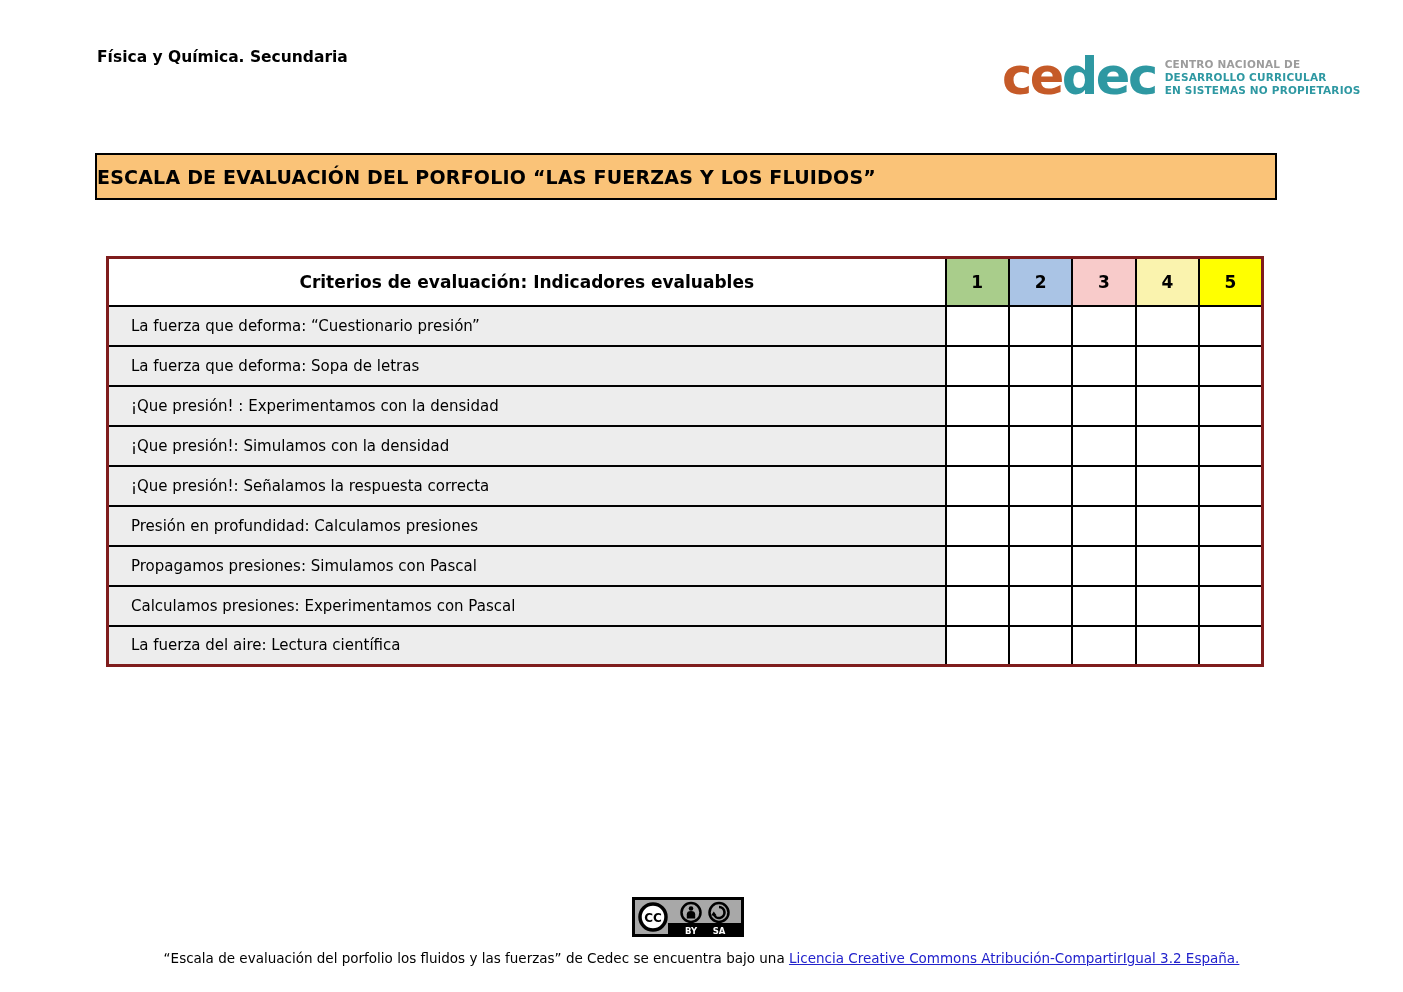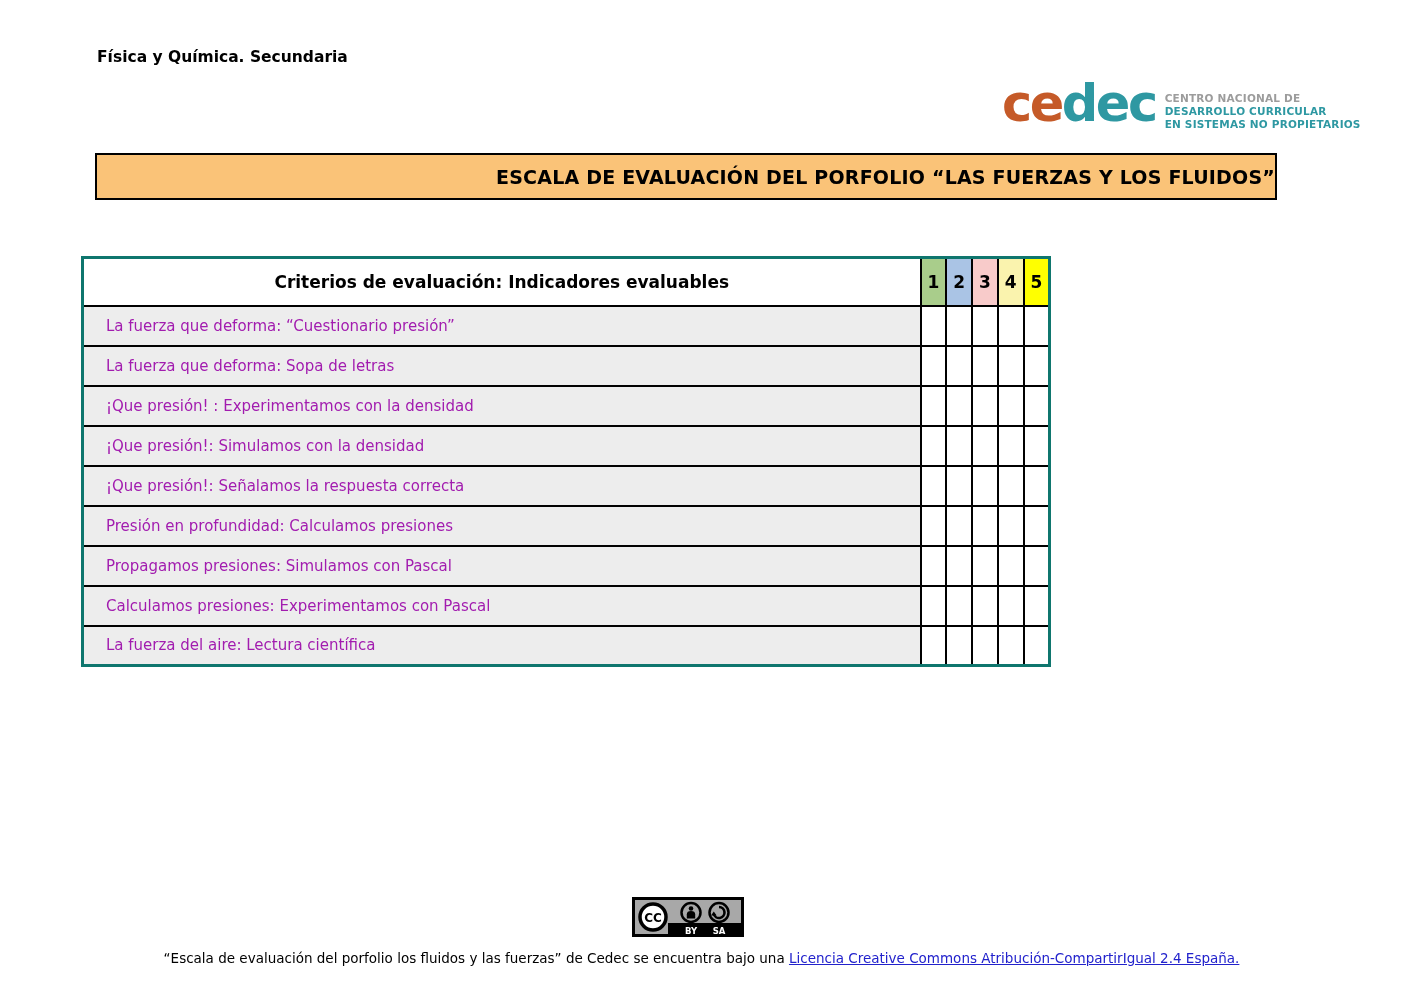--- a/index.html
+++ b/index.html
@@ -13,57 +13,57 @@
   }
 
   
   .doc-header {
     position: absolute; left: 97px; top: 48px;
     font-size: 15.5px; font-weight: bold; line-height: 19.5px;
     color: #000;
   }
 
   
-  .logo { position: absolute; left: 1002px; top: 50px; display: flex; align-items: flex-end; margin-top: 27px; }
+  .logo { position: absolute; left: 1002px; top: 50px; display: flex; align-items: center; }
   .logo-wordmark {
     font-size: 51px; font-weight: bold; letter-spacing: -2.5px;
     line-height: 54px; font-family: "DejaVu Sans", sans-serif;
   }
   .logo-tagline {
     margin-left: 9px; font-size: 10.5px; font-weight: bold;
     line-height: 13px; letter-spacing: 0.2px; white-space: nowrap;
   }
 
   
   .title-banner {
     position: absolute; left: 95px; top: 153px; width: 1182px; height: 47px;
     border: 2px solid #000;
-    display: flex; align-items: center; justify-content: flex-end;
+    display: flex; align-items: center; justify-content: flex-start;
     font-size: 19px; font-weight: bold; letter-spacing: 0.2px;
   }
 
   
   .eval-table {
-    position: absolute; left: 81px; top: 256px; width: 970px;
+    position: absolute; left: 106px; top: 256px; width: 1158px;
     border-collapse: collapse; table-layout: fixed;
-    border: 3px solid #0f766e;
+    border: 3px solid #7f1d1d;
   }
   .eval-table td, .eval-table th { border: 2px solid #000; }
   .eval-table th.criteria-head {
     width: 838px; height: 48px; background: #ffffff;
     font-size: 17px; font-weight: bold; text-align: center;
   }
   .eval-table th.score-head {
     height: 48px; font-size: 17px; font-weight: bold; text-align: center;
   }
   .eval-table td.crit {
     height: 40px; background: #EDEDED;
     font-size: 15px; font-weight: normal;
     padding-left: 22px; text-align: left; vertical-align: middle;
-    color: #a21caf;
+    color: #000000;
   }
   .eval-table td.score { background: #ffffff; }
 
   
   .cc-badge { position: absolute; left: 632px; top: 897px; width: 112px; height: 40px; border-radius: 11px; }
   .cc-badge svg { display: block; }
 
   
   .footer-line {
     position: absolute; left: 0; top: 950px; width: 1403px;
@@ -195,14 +195,14 @@
       <circle cx="87" cy="15.5" r="9.5" fill="#A8A8A8" stroke="#000" stroke-width="2.5"></circle>
       <path d="M87 10 a5.5 5.5 0 1 1 -5.3 7" fill="none" stroke="#000" stroke-width="2.6"></path>
       <path d="M79 18.5 l2.8 -4 l2.8 4 z" fill="#000"></path>
     </g>
     <text x="59" y="36.5" font-size="8.5" font-weight="bold" text-anchor="middle" font-family="DejaVu Sans, sans-serif" fill="#fff">BY</text>
     <text x="87" y="36.5" font-size="8.5" font-weight="bold" text-anchor="middle" font-family="DejaVu Sans, sans-serif" fill="#fff">SA</text>
   </svg>
 </div>
 
 <div class="footer-line">
-  <span>“Escala de evaluación del porfolio los fluidos y las fuerzas” de Cedec se encuentra bajo una </span><span class="footer-link">Licencia Creative Commons Atribución-CompartirIgual 2.4 España.</span>
+  <span>“Escala de evaluación del porfolio los fluidos y las fuerzas” de Cedec se encuentra bajo una </span><span class="footer-link">Licencia Creative Commons Atribución-CompartirIgual 3.2 España.</span>
 </div>
 
 </body></html>

